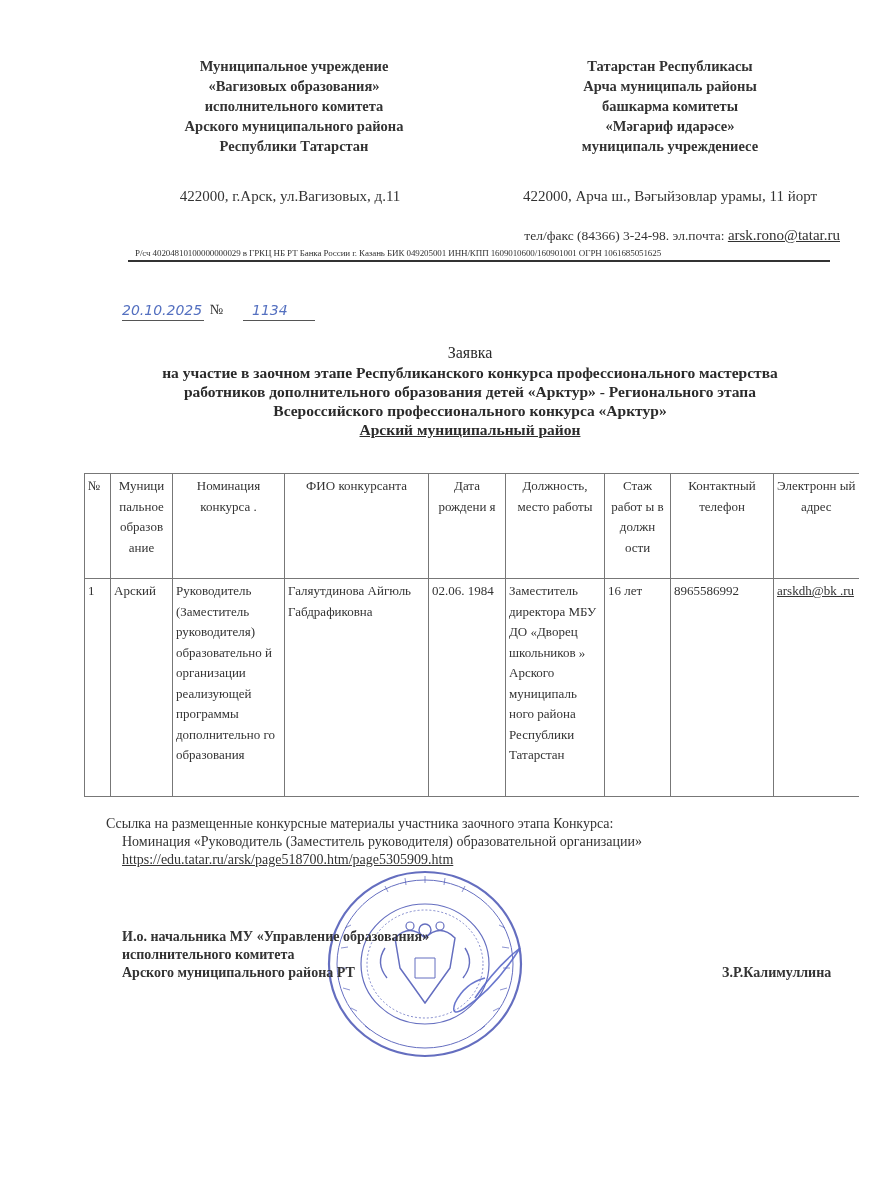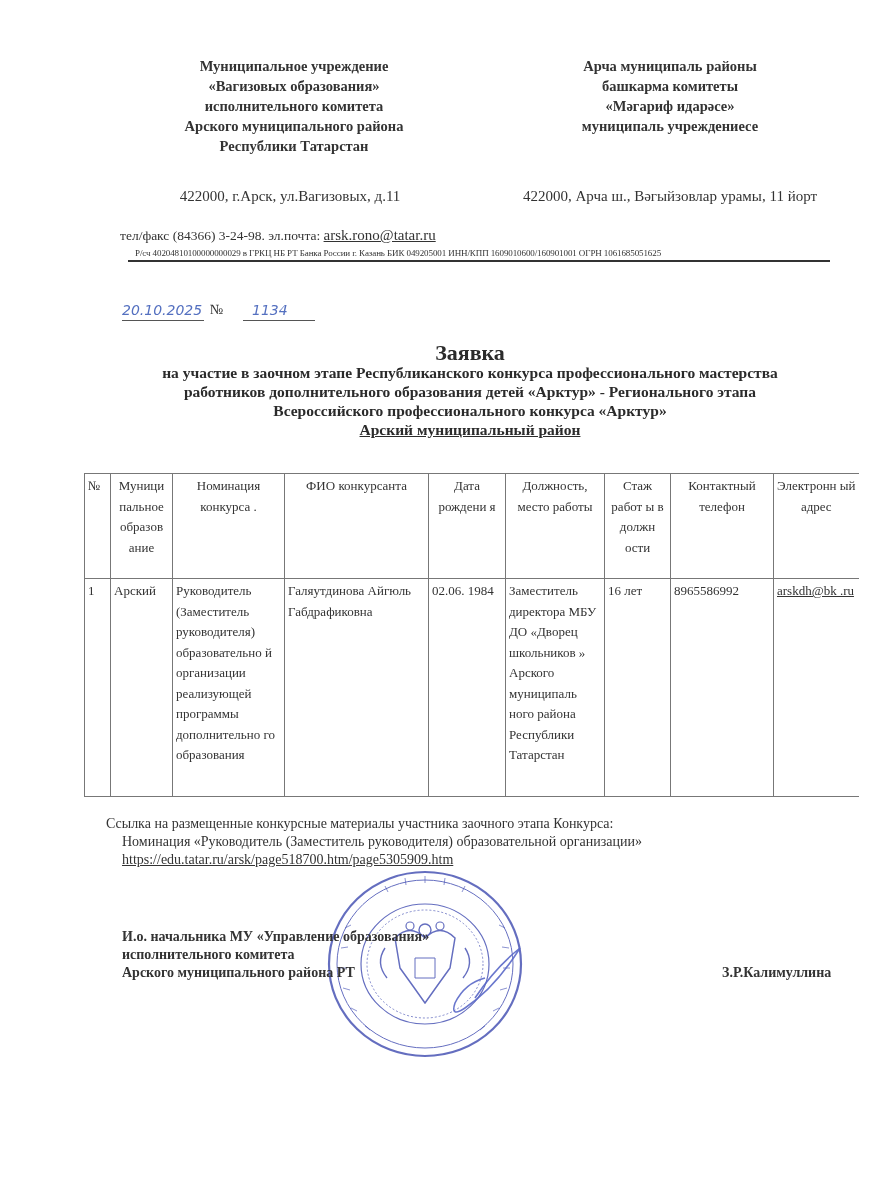--- a/index.html
+++ b/index.html
@@ -2,27 +2,27 @@
 <html><head>
 <meta charset="utf-8">
 <style>
   html, body { margin: 0; padding: 0; background: #ffffff; }
   body { width: 872px; height: 1200px; position: relative; overflow: hidden;
          font-family: "Liberation Serif", "DejaVu Serif", serif; color: #2a2a2a; }
   .abs { position: absolute; }
   .hdr-col { text-align: center; font-weight: bold; font-size: 14.5px; line-height: 20px; color: #333; }
   .hdr-col .line { display: block; white-space: nowrap; }
   .addr { text-align: center; font-size: 15px; color: #333; white-space: nowrap; }
-  .contact { text-align: left; font-size: 13.5px; color: #333; white-space: nowrap; }
+  .contact { text-align: right; font-size: 13.5px; color: #333; white-space: nowrap; }
   .contact a { color: #333; text-decoration: underline; font-size: 15px; }
   .bank { font-size: 9px; color: #333; white-space: nowrap; letter-spacing: -0.1px; }
   .rule { background: #333; }
   .handwritten { font-family: "DejaVu Sans", sans-serif; font-style: italic; color: #5470c0; font-size: 14px; }
   .title-block { text-align: center; color: #2b2b2b; }
-  .title-main { font-size: 22px; line-height: 20px; font-weight: bold; }
+  .title-main { font-size: 16px; line-height: 20px; }
   .title-sub { font-weight: bold; font-size: 15.5px; line-height: 19px; white-space: nowrap; font-family: "Liberation Serif", serif; }
   .title-district { font-weight: bold; font-size: 15.5px; line-height: 19px; text-decoration: underline; }
   table.app { position: absolute; left: 84px; top: 473px; border-collapse: collapse; font-size: 13px; line-height: 20.5px; color: #333; }
   table.app td, table.app th { border: 1px solid #777; vertical-align: top; padding: 2px 3px; font-weight: normal; }
   table.app th { text-align: center; height: 100px; }
   table.app td { text-align: left; height: 213px; }
   table.app .last { border-right: none; }
   table.app td.num, table.app th.num { text-align: left; padding-left: 3px; }
   .email-link { text-decoration: underline; color: #333; }
   .para { font-size: 14px; line-height: 17px; color: #333; white-space: nowrap; }
@@ -35,20 +35,21 @@
 <div class="abs hdr-col" style="left:154px; top:56px; width:280px;">
   <span class="line">Муниципальное учреждение</span>
   <span class="line">«Вагизовых образования»</span>
   <span class="line">исполнительного комитета</span>
   <span class="line">Арского муниципального района</span>
   <span class="line">Республики Татарстан</span>
 </div>
 <div class="abs addr" style="left:150px; top:188px; width:280px;">422000, г.Арск, ул.Вагизовых, д.11</div>
 
 <div class="abs hdr-col" style="left:520px; top:56px; width:300px;">
+  <span class="line">Татарстан Республикасы</span>
   <span class="line">Арча муниципаль районы</span>
   <span class="line">башкарма комитеты</span>
   <span class="line">«Мәгариф идарәсе»</span>
   <span class="line">муниципаль учреждениесе</span>
 </div>
 <div class="abs addr" style="left:510px; top:188px; width:320px;">422000, Арча ш., Вәгыйзовлар урамы, 11 йорт</div>
 
 <div class="abs contact" style="left:120px; top:227px; width:720px;">
   <span>тел/факс (84366) 3-24-98.  эл.почта: </span><a>arsk.rono@tatar.ru</a>
 </div>

